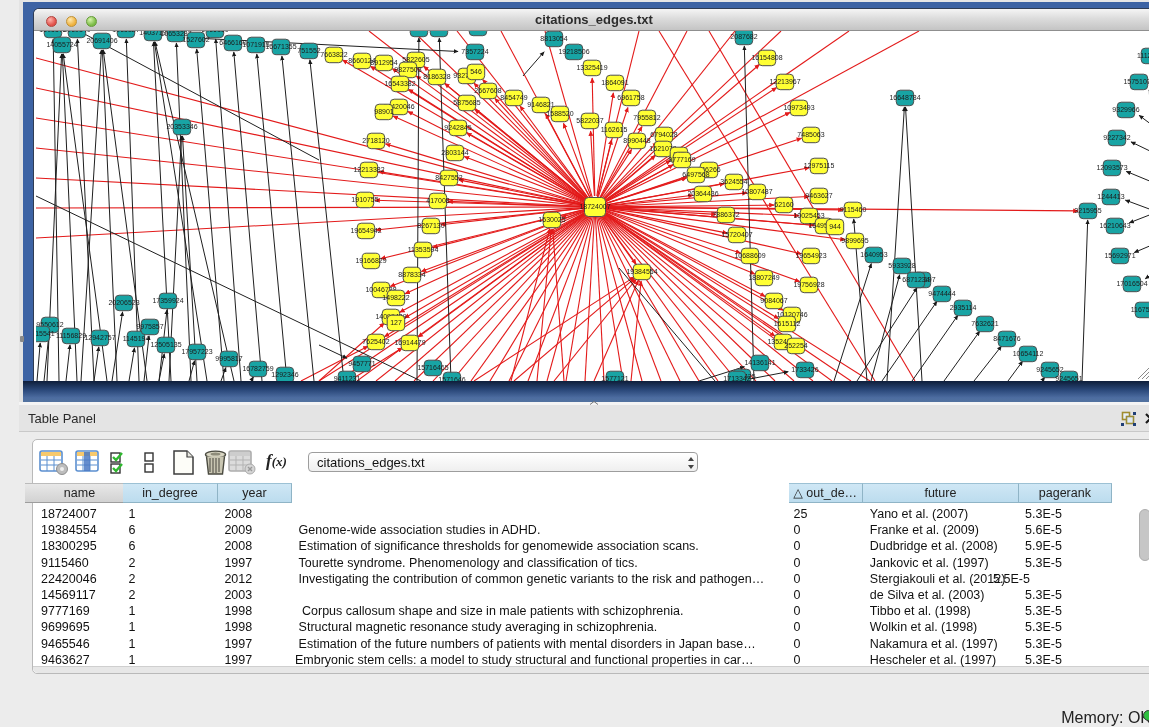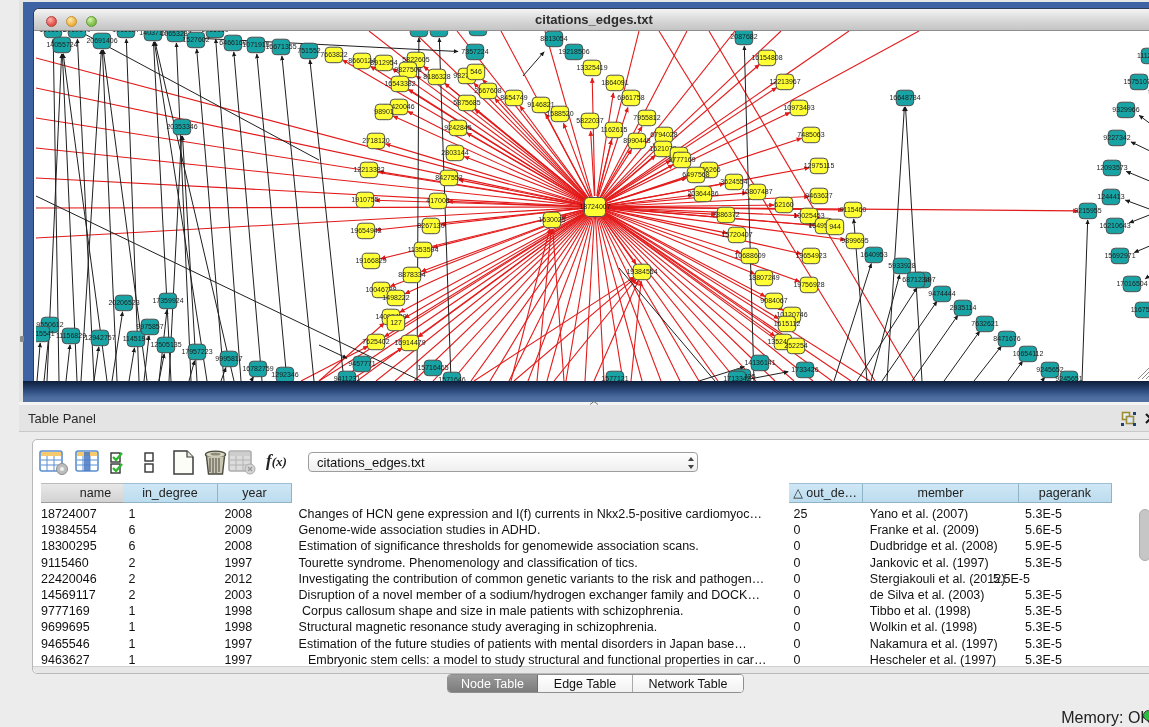--- a/index.html
+++ b/index.html
@@ -619,31 +619,30 @@
       <path d="M20 17l4 4M24 17l-4 4" stroke="#999" stroke-width="1.4"></path>
     </svg>
     <div style="position:absolute;left:247px;top:451px;font-family:'Liberation Serif',serif;font-style:italic;font-weight:700;font-size:17px;color:#222">f<span style="font-size:13px">(x)</span></div>
 <div id="dd">
       <div class="t">citations_edges.txt</div>
   <svg width="10" height="14" style="position:absolute;left:377px;top:3px">
         <path d="M2 5l3-4 3 4z" fill="#444"></path>
         <path d="M2 9l3 4 3-4z" fill="#444"></path>
       </svg>
 </div>
-<div class="th gray" style="left:22px;width:110px">name</div>
+<div class="th gray" style="left:6px;width:110px">name</div>
     <div class="th" style="left:103.5px;width:95.9px">in_degree</div>
     <div class="th" style="left:199.4px;width:73.20000000000002px">year</div>
     <div class="th" style="left:769.6px;width:74.19999999999993px">△ out_de…</div>
-    <div class="th" style="left:843.8px;width:156.20000000000005px">member</div>
+    <div class="th" style="left:843.8px;width:156.20000000000005px">future</div>
     <div class="th" style="left:1000px;width:92.70000000000005px">pagerank</div>
 <div class="tr" style="top:506.0px">
       <div class="td" style="left:17px;width:81.5px;padding-left:5px">18724007</div>
       <div class="td" style="left:103.5px;width:89.9px;padding-left:6px">1</div>
       <div class="td" style="left:199.4px;width:67.20000000000002px;padding-left:6px">2008</div>
-      <div class="td" style="left:272.6px;width:490.0px;padding-left:7px">Changes of HCN gene expression and I(f) currents in Nkx2.5-positive cardiomyoc…</div>
       <div class="td" style="left:769.6px;width:69.19999999999993px;padding-left:5px">25</div>
       <div class="td" style="left:843.8px;width:149.20000000000005px;padding-left:7px">Yano et al. (2007)</div>
       <div class="td" style="left:1000px;width:86.70000000000005px;padding-left:6px">5.3E-5</div>
     </div>
     <div class="tr" style="top:522.2px">
       <div class="td" style="left:17px;width:81.5px;padding-left:5px">19384554</div>
       <div class="td" style="left:103.5px;width:89.9px;padding-left:6px">6</div>
       <div class="td" style="left:199.4px;width:67.20000000000002px;padding-left:6px">2009</div>
       <div class="td" style="left:272.6px;width:490.0px;padding-left:7px">Genome-wide association studies in ADHD.</div>
       <div class="td" style="left:769.6px;width:69.19999999999993px;padding-left:5px">0</div>
@@ -674,21 +673,20 @@
       <div class="td" style="left:199.4px;width:67.20000000000002px;padding-left:6px">2012</div>
       <div class="td" style="left:272.6px;width:490.0px;padding-left:7px">Investigating the contribution of common genetic variants to the risk and pathogen…</div>
       <div class="td" style="left:769.6px;width:69.19999999999993px;padding-left:5px">0</div>
       <div class="td" style="left:843.8px;width:149.20000000000005px;padding-left:7px">Stergiakouli et al. (2012)</div>
       <div class="td" style="left:968px;width:86.70000000000005px;padding-left:6px">5.5E-5</div>
     </div>
     <div class="tr" style="top:587.0px">
       <div class="td" style="left:17px;width:81.5px;padding-left:5px">14569117</div>
       <div class="td" style="left:103.5px;width:89.9px;padding-left:6px">2</div>
       <div class="td" style="left:199.4px;width:67.20000000000002px;padding-left:6px">2003</div>
-      <div class="td" style="left:272.6px;width:490.0px;padding-left:7px">Disruption of a novel member of a sodium/hydrogen exchanger family and DOCK…</div>
       <div class="td" style="left:769.6px;width:69.19999999999993px;padding-left:5px">0</div>
       <div class="td" style="left:843.8px;width:149.20000000000005px;padding-left:7px">de Silva et al. (2003)</div>
       <div class="td" style="left:1000px;width:86.70000000000005px;padding-left:6px">5.3E-5</div>
     </div>
     <div class="tr" style="top:603.2px">
       <div class="td" style="left:17px;width:81.5px;padding-left:5px">9777169</div>
       <div class="td" style="left:103.5px;width:89.9px;padding-left:6px">1</div>
       <div class="td" style="left:199.4px;width:67.20000000000002px;padding-left:6px">1998</div>
       <div class="td" style="left:276px;width:490.0px;padding-left:7px">Corpus callosum shape and size in male patients with schizophrenia.</div>
       <div class="td" style="left:769.6px;width:69.19999999999993px;padding-left:5px">0</div>
@@ -701,36 +699,31 @@
       <div class="td" style="left:199.4px;width:67.20000000000002px;padding-left:6px">1998</div>
       <div class="td" style="left:272.6px;width:490.0px;padding-left:7px">Structural magnetic resonance study averaging in schizophrenia.</div>
       <div class="td" style="left:769.6px;width:69.19999999999993px;padding-left:5px">0</div>
       <div class="td" style="left:843.8px;width:149.20000000000005px;padding-left:7px">Wolkin et al. (1998)</div>
       <div class="td" style="left:1000px;width:86.70000000000005px;padding-left:6px">5.3E-5</div>
     </div>
     <div class="tr" style="top:635.6px">
       <div class="td" style="left:17px;width:81.5px;padding-left:5px">9465546</div>
       <div class="td" style="left:103.5px;width:89.9px;padding-left:6px">1</div>
       <div class="td" style="left:199.4px;width:67.20000000000002px;padding-left:6px">1997</div>
-      <div class="td" style="left:272.6px;width:490.0px;padding-left:7px">Estimation of the future studies of patients with mental disorders in Japan base…</div>
+      <div class="td" style="left:272.6px;width:490.0px;padding-left:7px">Estimation of the future numbers of patients with mental disorders in Japan base…</div>
       <div class="td" style="left:769.6px;width:69.19999999999993px;padding-left:5px">0</div>
       <div class="td" style="left:843.8px;width:149.20000000000005px;padding-left:7px">Nakamura et al. (1997)</div>
       <div class="td" style="left:1000px;width:86.70000000000005px;padding-left:6px">5.3E-5</div>
     </div>
     <div class="tr" style="top:651.8px">
       <div class="td" style="left:17px;width:81.5px;padding-left:5px">9463627</div>
       <div class="td" style="left:103.5px;width:89.9px;padding-left:6px">1</div>
       <div class="td" style="left:199.4px;width:67.20000000000002px;padding-left:6px">1997</div>
-      <div class="td" style="left:282px;width:490.0px;padding-left:7px">Embryonic stem cells: a model to study structural and functional properties in car…</div>
+      <div class="td" style="left:269px;width:490.0px;padding-left:7px">Embryonic stem cells: a model to study structural and functional properties in car…</div>
       <div class="td" style="left:769.6px;width:69.19999999999993px;padding-left:5px">0</div>
       <div class="td" style="left:843.8px;width:149.20000000000005px;padding-left:7px">Hescheler et al. (1997)</div>
       <div class="td" style="left:1000px;width:86.70000000000005px;padding-left:6px">5.3E-5</div>
     </div>
 <div id="vsb"></div>
-<div id="tabs">
-  <div class="seg on" style="width:90px">Node Table</div>
-  <div class="seg" style="width:95px">Edge Table</div>
-  <div class="seg" style="width:110px;border-right:none">Network Table</div>
-</div>
 <div id="mem">Memory: OK</div>
     <div id="memdot"></div>
     <div style="position:absolute;left:1141px;top:402px;width:6px;height:325px;background:#979797"></div>
     <div style="position:absolute;left:1147px;top:402px;width:2px;height:325px;background:#cfcfcf"></div>
 </div>
 </body></html>

